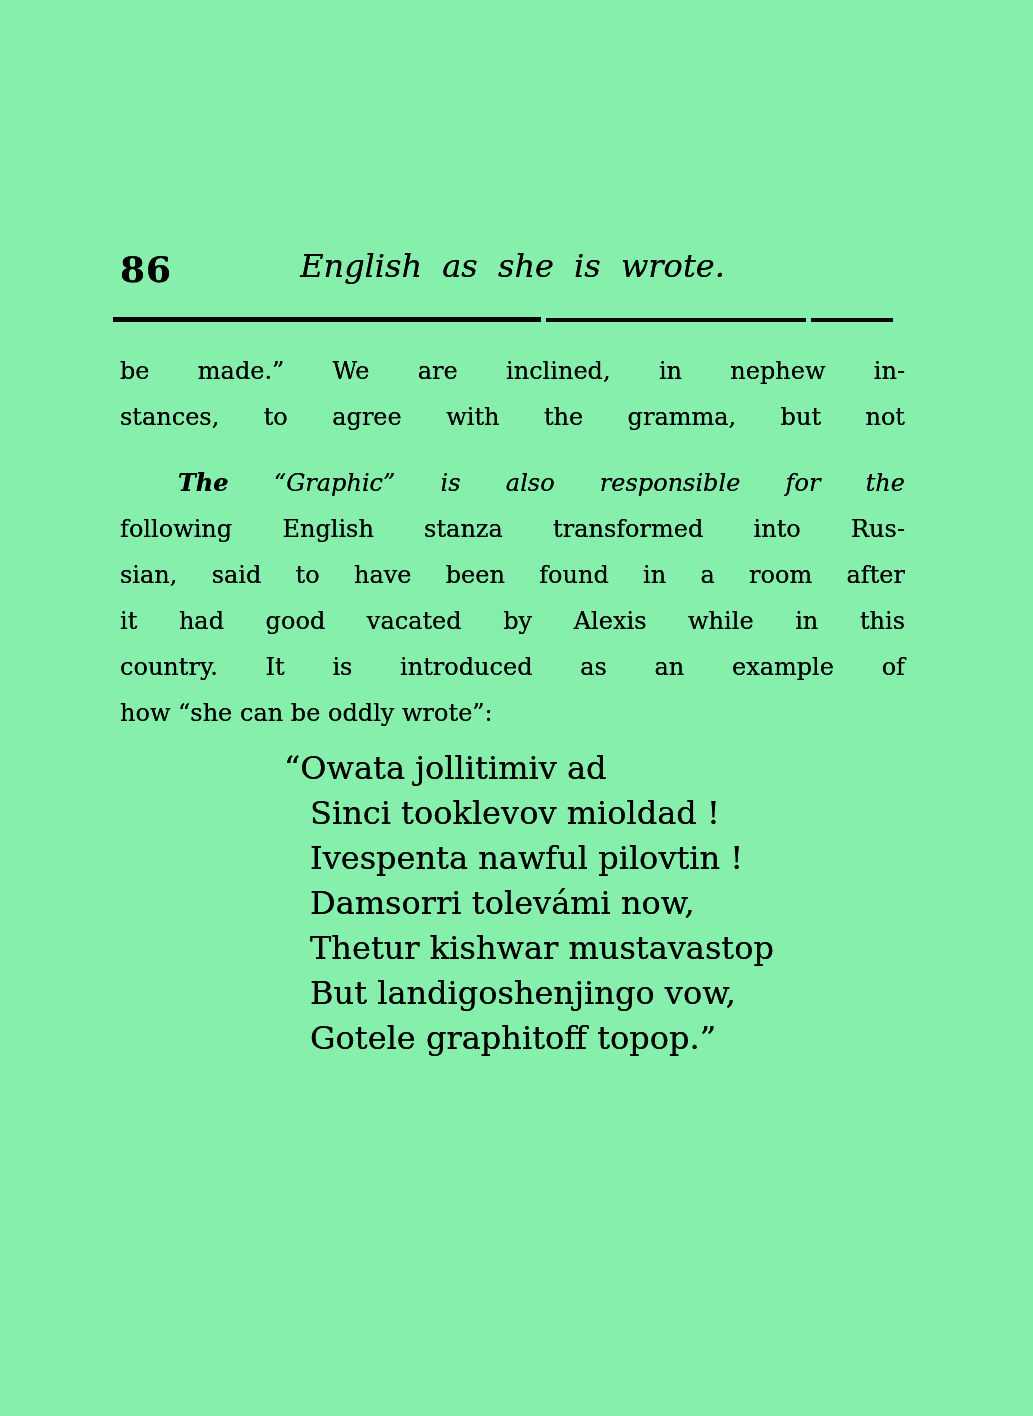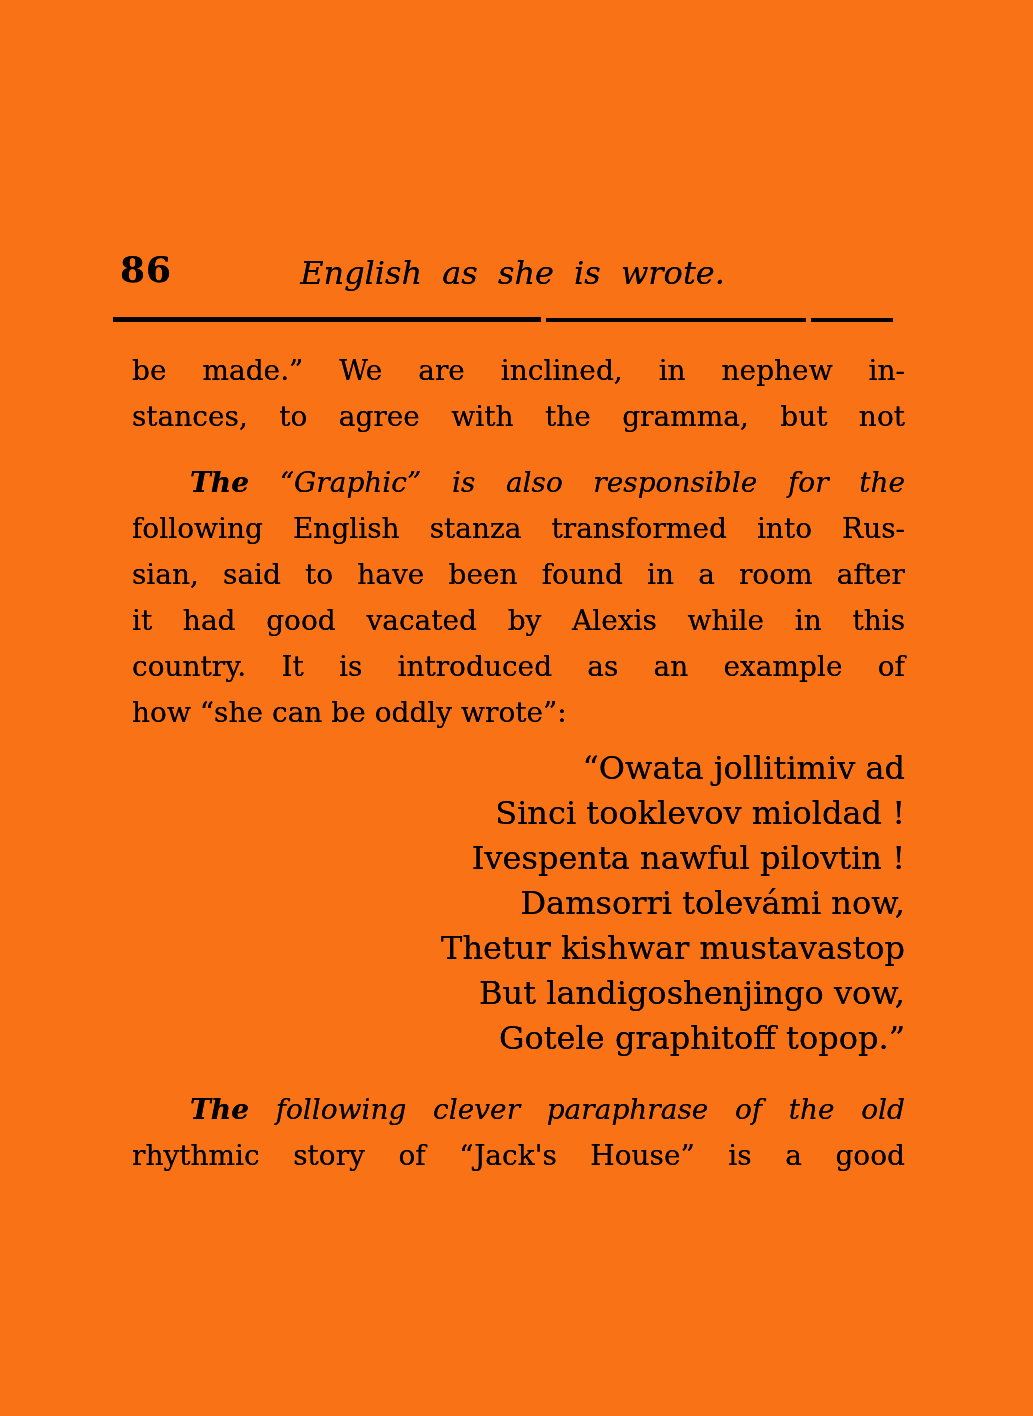--- a/index.html
+++ b/index.html
@@ -1,63 +1,63 @@
 <!DOCTYPE html>
 <html><head>
 <meta charset="utf-8">
 <style>
   html, body { margin: 0; padding: 0; background: #ffffff; }
 
   .sheet {
     position: relative;
     width: 1033px;
     height: 1416px;
-    background: #f97316;
+    background: #86efac;
     color: #000;
     font-family: "DejaVu Serif", "Liberation Serif", serif;
     box-sizing: border-box;
     padding: 246px 128px 0 120px;
     overflow: hidden;
     text-shadow: 0 0 0.6px rgba(0,0,0,0.85);
   }
 
   
   .running-head { position: relative; height: 44px; }
   .pagenum {
     position: absolute; left: 0; top: 2px;
     font-size: 36px; font-weight: bold; letter-spacing: 1px;
   }
   .head-title {
-    position: absolute; left: 0; right: 0; top: 8px;
+    position: absolute; left: 0; right: 0; top: 1px;
     text-align: center;
     font-size: 32px; font-style: italic;
     word-spacing: 10px;
   }
 
   
   .rule { margin: 27px 0 0 -7px; width: 780px; height: 5px; display: flex; }
   .rule .seg { background: #050505; height: 5px; }
   .rule .seg-1 { width: 428px; margin-right: 5px; }
   .rule .seg-2 { width: 260px; margin-right: 5px; height: 4px; align-self: flex-end; }
   .rule .seg-3 { flex: 1; height: 4px; align-self: flex-end; }
 
   
-  .para { font-size: 28px; line-height: 46px; margin-left: 12px; }
+  .para { font-size: 24px; line-height: 46px; }
   .para-1 { margin-top: 26px; }
   .para-2 { margin-top: 20px; }
   .para-3 { margin-top: 26px; }
 
   .line { text-align: justify; text-align-last: justify; }
   .line.last { text-align-last: left; }
   .line.indent { text-indent: 58px; font-style: italic; }
   .lead { font-weight: bold; }
 
   
   .poem { margin-top: 10px; margin-left: 190px; font-size: 32px; line-height: 45px; }
-  .poem .line { text-align: right; text-align-last: auto; }
+  .poem .line { text-align: left; text-align-last: auto; }
   .poem .line.hang { text-indent: -26px; }
 </style>
 </head>
 <body>
 
 <div class="sheet">
 
   <header class="running-head">
     <span class="pagenum">86</span>
     <span class="head-title">English as she is wrote.</span>
@@ -86,18 +86,14 @@
   <section class="poem">
     <div class="line hang">“Owata jollitimiv ad</div>
     <div class="line">Sinci tooklevov mioldad !</div>
     <div class="line">Ivespenta nawful pilovtin !</div>
     <div class="line">Damsorri tolevámi now,</div>
     <div class="line">Thetur kishwar mustavastop</div>
     <div class="line">But landigoshenjingo vow,</div>
     <div class="line">Gotele graphitoff topop.”</div>
   </section>
 
-  <section class="para para-3">
-    <div class="line indent"><span class="lead">The</span> <span>following clever paraphrase of the old</span></div>
-    <div class="line">rhythmic story of “Jack's House” is a good</div>
-  </section>
 
 </div>
 
 </body></html>

